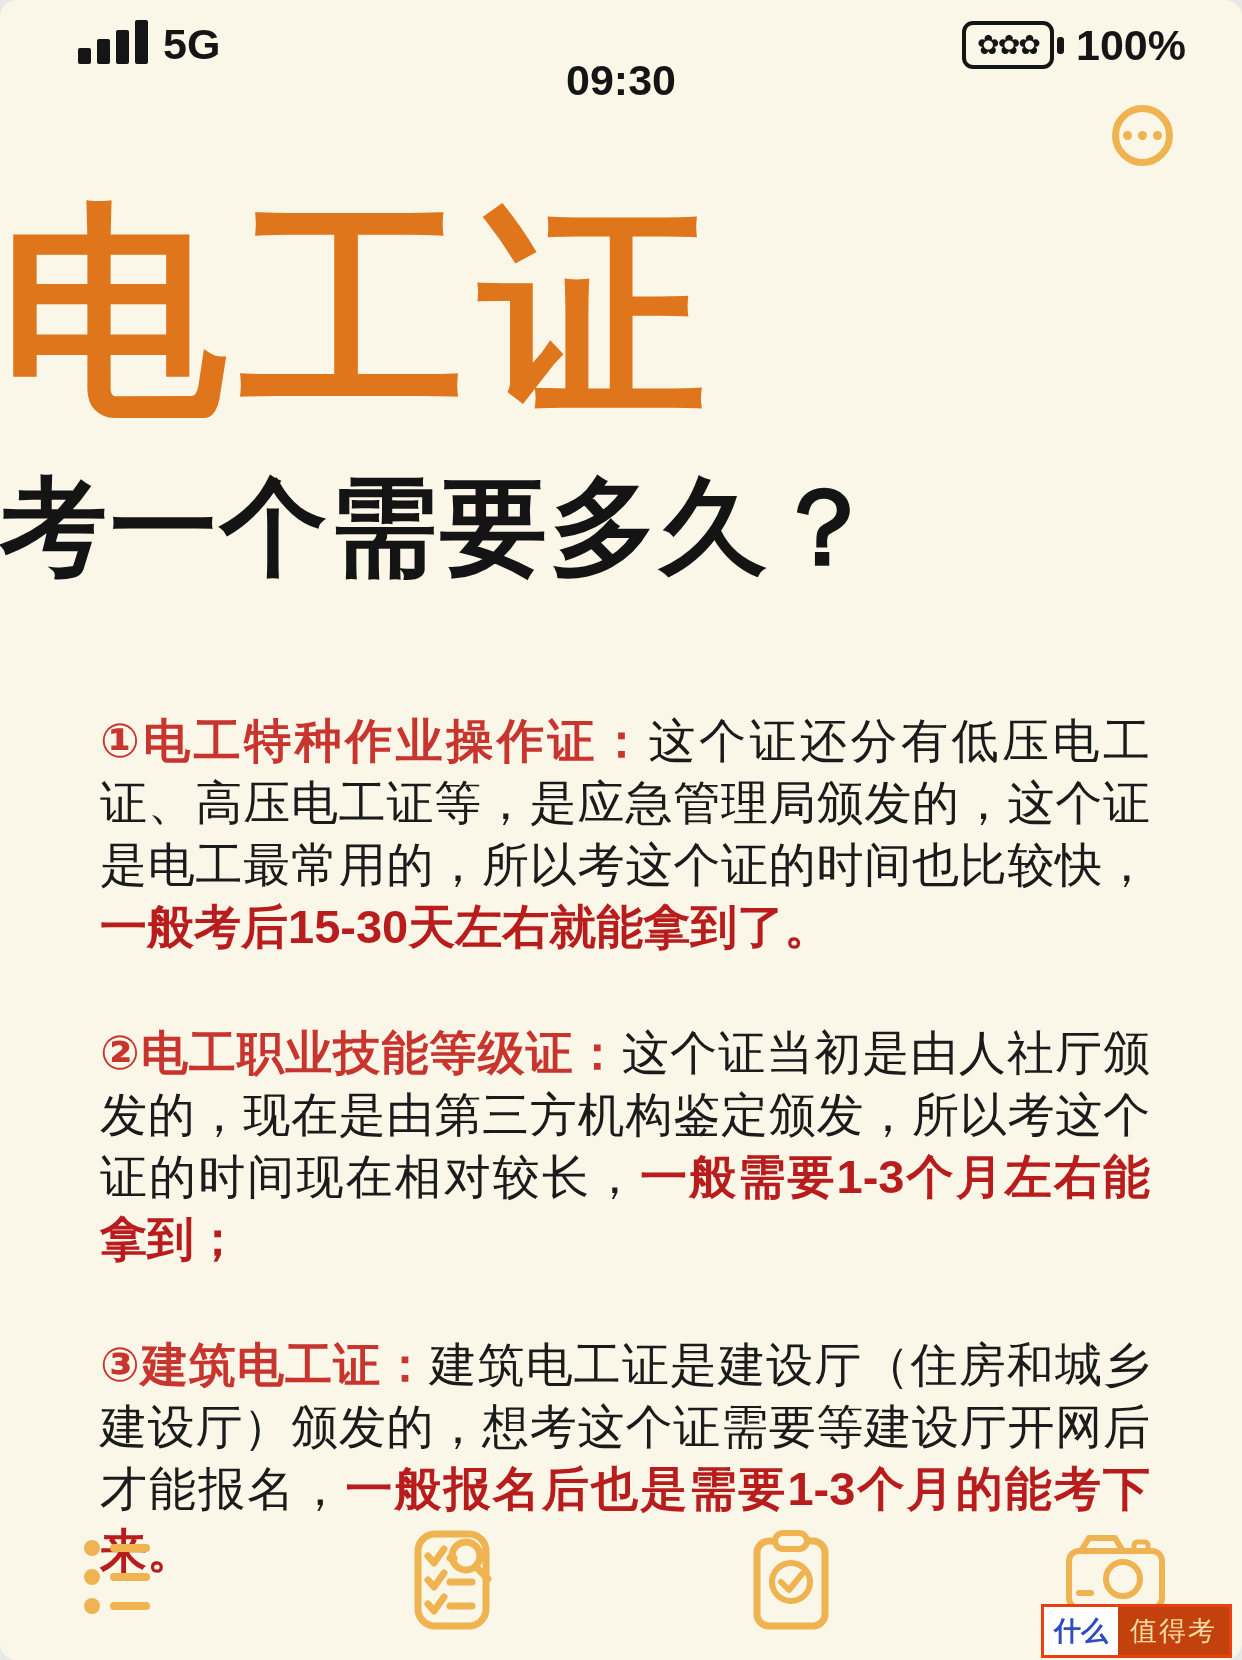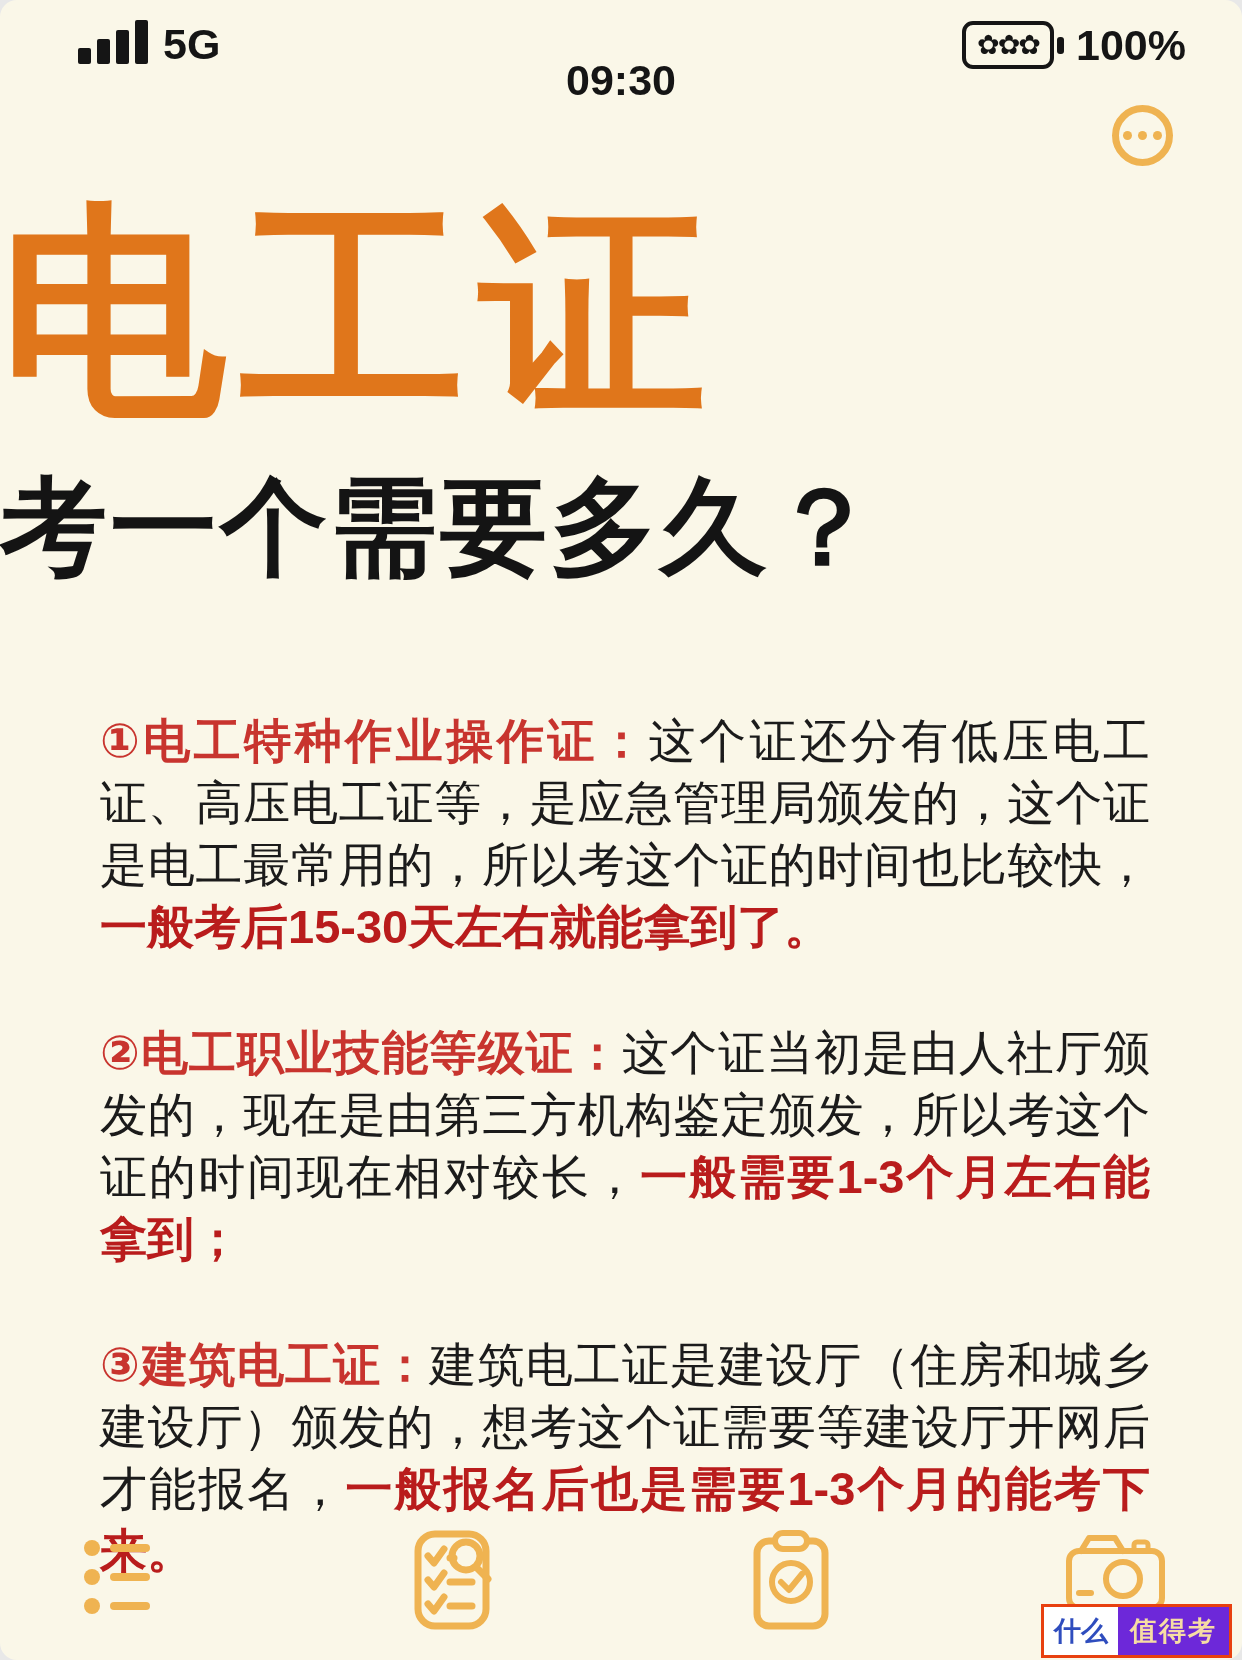--- a/index.html
+++ b/index.html
@@ -74,21 +74,21 @@
   .watermark {
     position:absolute; right:10px; top:1604px;
     display:flex; align-items:flex-end;
     border:3px solid #E8400F; background:#FFFFFF;
   }
   .wm-left {
     background:#FFFFFF; color:#2F4DBE; font-size:27px; font-weight:700;
     padding:6px 10px; display:flex; align-items:center;
   }
   .wm-right {
-    background:#6d28d9; color:#F6DCA4; font-size:27px; font-weight:700;
+    background:#c2410c; color:#F6DCA4; font-size:27px; font-weight:400;
     padding:6px 12px; display:flex; align-items:center; letter-spacing:2px;
   }
 </style>
 </head>
 <body>
 
 <div class="page">
 
   <div class="status-bar">
     <div class="signal">

